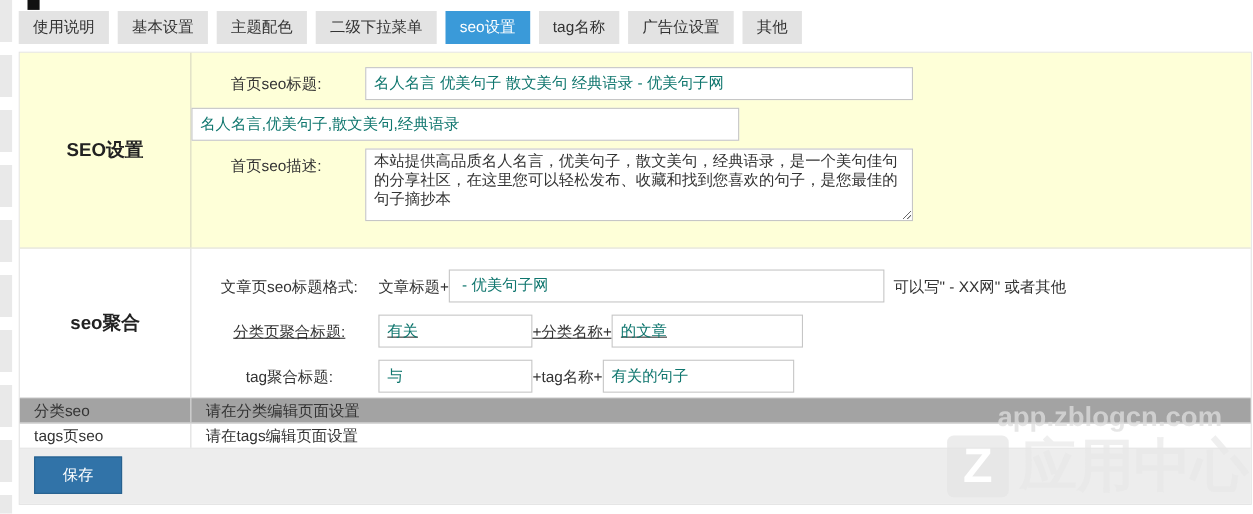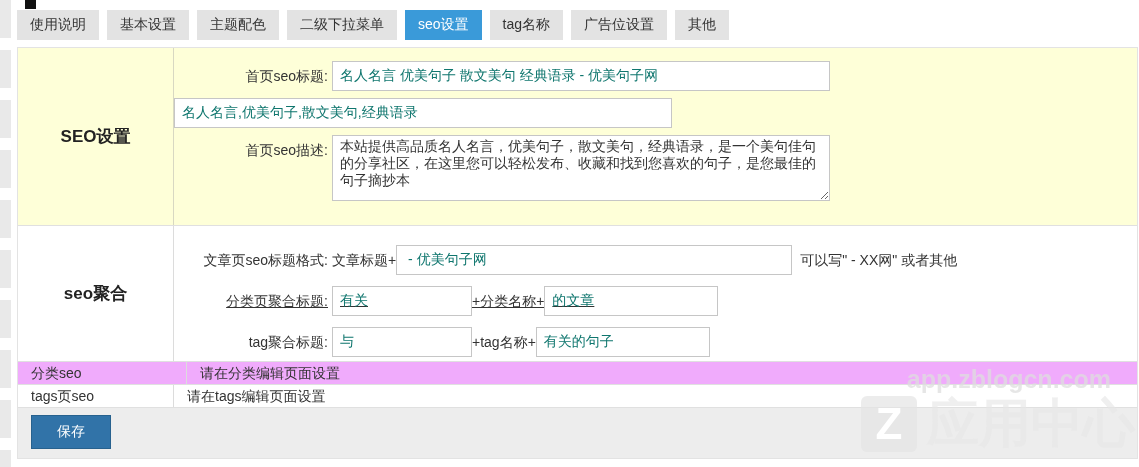--- a/index.html
+++ b/index.html
@@ -21,36 +21,36 @@
   
   .panel { position:absolute; left:17px; top:47px; width:1121px; border:1px solid #e3e3e3; background:#fff; }
   .section { display:flex; border-bottom:1px solid #e0e0e0; }
   .sec-label { width:155px; flex:none; display:flex; align-items:center; justify-content:center;
     font-weight:bold; font-size:17px; color:#222; }
   .sec-content { flex:1; border-left:1px solid #dcdcdc; padding:6px 0; }
   .sec-yellow { background:#feffd8; }
   .sec-yellow .sec-content { border-left-color:#d8d8c2; }
 
   .form-row { display:flex; align-items:flex-start; margin:7px 0; }
-  .form-label { width:158px; flex:none; text-align:right; padding-right:4px; line-height:30px; }
+  .form-label { width:158px; flex:none; text-align:center; padding-right:4px; line-height:30px; }
   .inline-text { line-height:30px; white-space:pre; }
   input.txt { height:30px; border:1px solid #c6c6c6; background:#fff; padding:0 7px;
     font-size:14px; color:#0f766e; font-family:inherit; }
   input.w-wide { width:498px; }
   input.w-article { width:396px; }
   input.w-sm { width:140px; }
   input.w-md { width:174px; }
   textarea.txt { width:498px; height:66px; border:1px solid #c6c6c6; padding:2px 7px;
     font-size:14px; color:#333; font-family:inherit; line-height:17px; resize:both; }
   .hint { line-height:30px; margin-left:8px; color:#333; }
 
   .info-row { display:flex; border-bottom:1px solid #e0e0e0; height:23px; line-height:22px; }
   .info-row .cell-label { width:155px; flex:none; padding-left:13px; }
   .info-row .cell-text { flex:1; border-left:1px solid #dcdcdc; padding-left:13px; }
-  .info-row.shaded { background:#f0abfc;gap:13px; }
+  .info-row.shaded { background:#a3a3a3; }
 
   .save-row { background:#ededed; padding:7px 0 9px 13px; }
   .save-btn { background:#3173a8; color:#fff; border:1px solid #27618e; padding:7px 25px;
     font-size:14px; font-family:inherit; cursor:pointer; }
 
   
   .watermark { position:absolute; right:0; top:365px; width:270px; pointer-events:none; z-index:5; }
   .wm-url { position:absolute; top:0; right:28px; font-size:25px; font-weight:bold;
     color:rgba(222,222,222,0.75); letter-spacing:0px; }
   .wm-row { position:absolute; top:24px; right:4px; display:flex; align-items:center; }
@@ -92,21 +92,21 @@
         </div>
         <div class="form-row">
           <div class="form-label">首页seo描述:</div>
           <textarea class="txt" style="">本站提供高品质名人名言，优美句子，散文美句，经典语录，是一个美句佳句的分享社区，在这里您可以轻松发布、收藏和找到您喜欢的句子，是您最佳的句子摘抄本</textarea>
         </div>
       </div>
     </div>
 
     <div class="section" style="height:136px;">
       <div class="sec-label">seo聚合</div>
-      <div class="sec-content" style="padding-top:12px;">
+      <div class="sec-content" style="padding-top:12px;padding-left:12px;">
         <div class="form-row">
           <div class="form-label">文章页seo标题格式:</div>
           <span class="inline-text">文章标题+</span>
           <input class="txt w-article" type="text" value=" - 优美句子网" style="">
           <span class="hint">可以写" - XX网" 或者其他</span>
         </div>
         <div class="form-row" style="margin-top:11px;text-decoration:underline;">
           <div class="form-label">分类页聚合标题:</div>
           <input class="txt w-sm" type="text" value="有关" style="">
           <span class="inline-text">+分类名称+</span>

